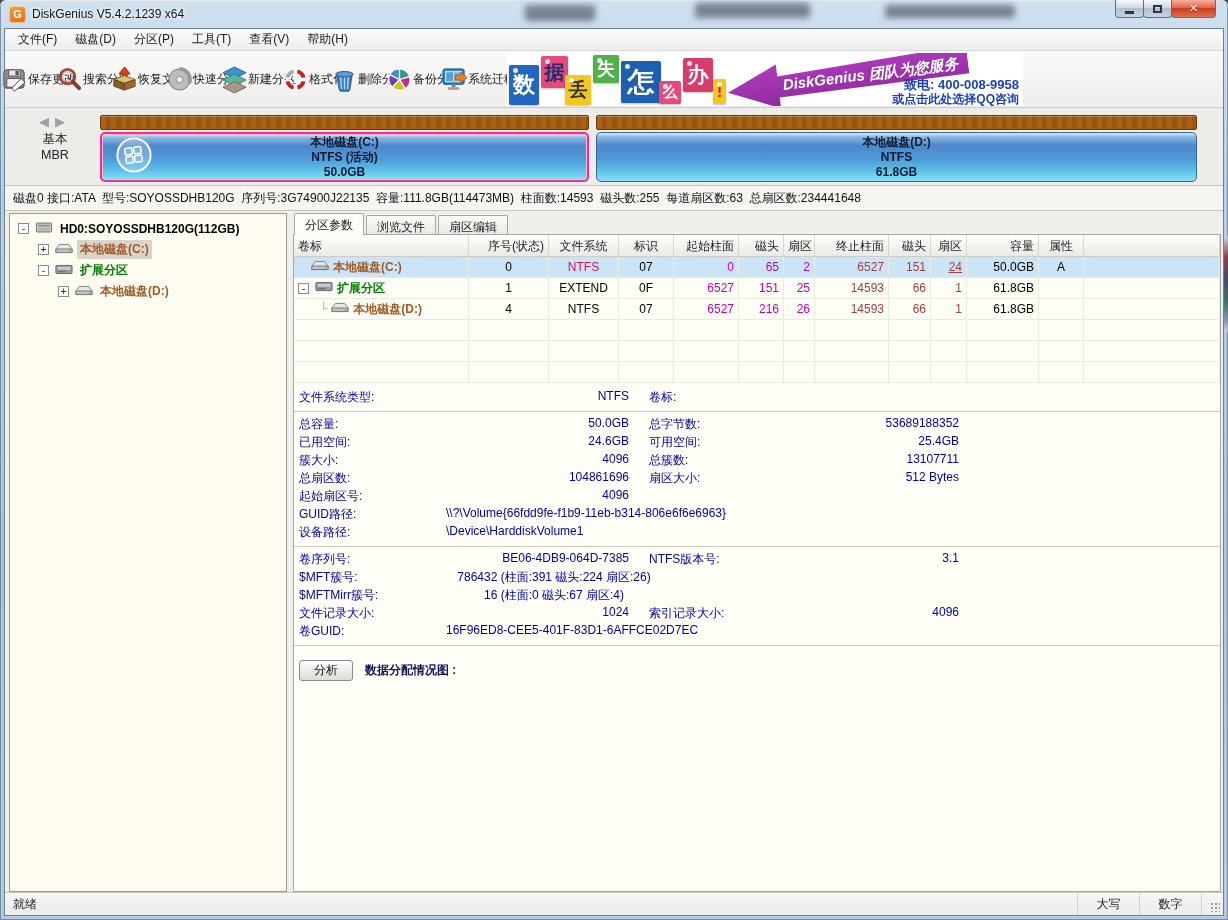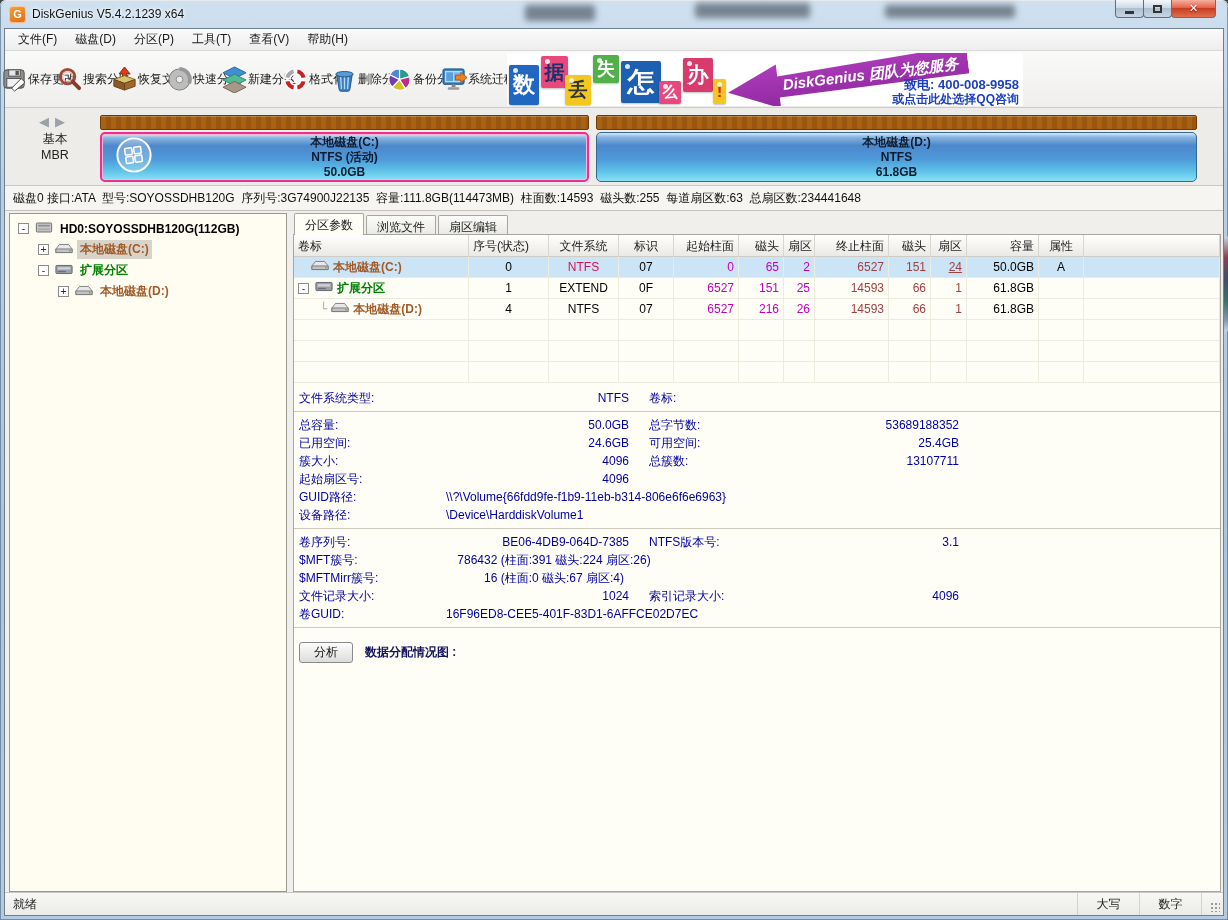--- a/index.html
+++ b/index.html
@@ -91,21 +91,21 @@
   .trow.selected { background:var(--row-selected-bg); }
   .td { border-right:1px solid #edeade; padding:0 4px; height:100%; display:flex; align-items:center; white-space:nowrap; overflow:hidden; }
   .num { justify-content:flex-end; } .ctr { justify-content:center; }
   .c-start { color:var(--magenta-num); } .c-end { color:var(--darkred-num); }
   .fs-red { color:var(--fs-highlight); }
   .vol-icon { margin:0 4px 0 2px; flex:none; }
   .conn { color:#b0aea6; margin-right:2px; font-family:"DejaVu Sans Mono",monospace; }
 
   
   .details { padding-top:6px; }
-  .drow { display:flex; height:18px; align-items:center; color:var(--navy-text); }
+  .drow { display:flex; height:18px; color:var(--navy-text); }
   .dl1 { width:150px; padding-left:5px; } .dv1 { width:185px; text-align:right; }
   .dl2 { width:130px; padding-left:20px; } .dv2 { width:200px; text-align:right; }
   .dwide { padding-left:2px; } .dmid { width:220px; text-align:center; }
   .dsep { border-top:1px solid #ccc9bd; margin:4px 0; }
   .dv1,.dv2,.dwide,.dmid { white-space:pre; }
 
   .analysis { display:flex; align-items:center; margin:10px 0 0 5px; }
   .abtn { width:54px; height:21px; border:1px solid #8a8a8a; border-radius:3px;
     background:linear-gradient(180deg,#fdfdfd,#dcdcda); color:#111; display:flex; align-items:center; justify-content:center; }
   .alabel { margin-left:12px; color:#14145e; font-weight:bold; }
@@ -365,21 +365,21 @@
       <div class="rightpanel">
         <div class="tabsrow">
             <div class="tab active">分区参数</div>
             <div class="tab">浏览文件</div>
             <div class="tab">扇区编辑</div>
           </div>
         <div class="content">
           <div>
             <div class="thead">
                 <div class="th" style="width: 175px;">卷标</div>
-                <div class="th" style="width: 80px; text-align: left;">序号(状态)</div>
+                <div class="th" style="width: 80px; text-align: right;">序号(状态)</div>
                 <div class="th" style="width: 70px; text-align: center;">文件系统</div>
                 <div class="th" style="width: 55px; text-align: center;">标识</div>
                 <div class="th num" style="width: 65px; text-align: right;">起始柱面</div>
                 <div class="th num" style="width: 45px; text-align: right;">磁头</div>
                 <div class="th num" style="width: 31px; text-align: right;">扇区</div>
                 <div class="th num" style="width: 74px; text-align: right;">终止柱面</div>
                 <div class="th num" style="width: 42px; text-align: right;">磁头</div>
                 <div class="th num" style="width: 36px; text-align: right;">扇区</div>
                 <div class="th num" style="width: 72px; text-align: right;">容量</div>
                 <div class="th" style="width: 45px; text-align: center;">属性</div>
@@ -521,20 +521,26 @@
                 <span class="dl2">可用空间:</span>
                 <span class="dv2">25.4GB</span>
               </div>
               <div class="drow">
                 <span class="dl1">簇大小:</span>
                 <span class="dv1">4096</span>
                 <span class="dl2">总簇数:</span>
                 <span class="dv2">13107711</span>
               </div>
               <div class="drow">
+                <span class="dl1">总扇区数:</span>
+                <span class="dv1">104861696</span>
+                <span class="dl2">扇区大小:</span>
+                <span class="dv2">512 Bytes</span>
+              </div>
+              <div class="drow">
                 <span class="dl1">起始扇区号:</span>
                 <span class="dv1">4096</span>
               </div>
               <div class="drow">
                 <span class="dl1">GUID路径:</span>
                 <span class="dwide">\\?\Volume{66fdd9fe-f1b9-11eb-b314-806e6f6e6963}</span>
               </div>
               <div class="drow">
                 <span class="dl1">设备路径:</span>
                 <span class="dwide">\Device\HarddiskVolume1</span>

